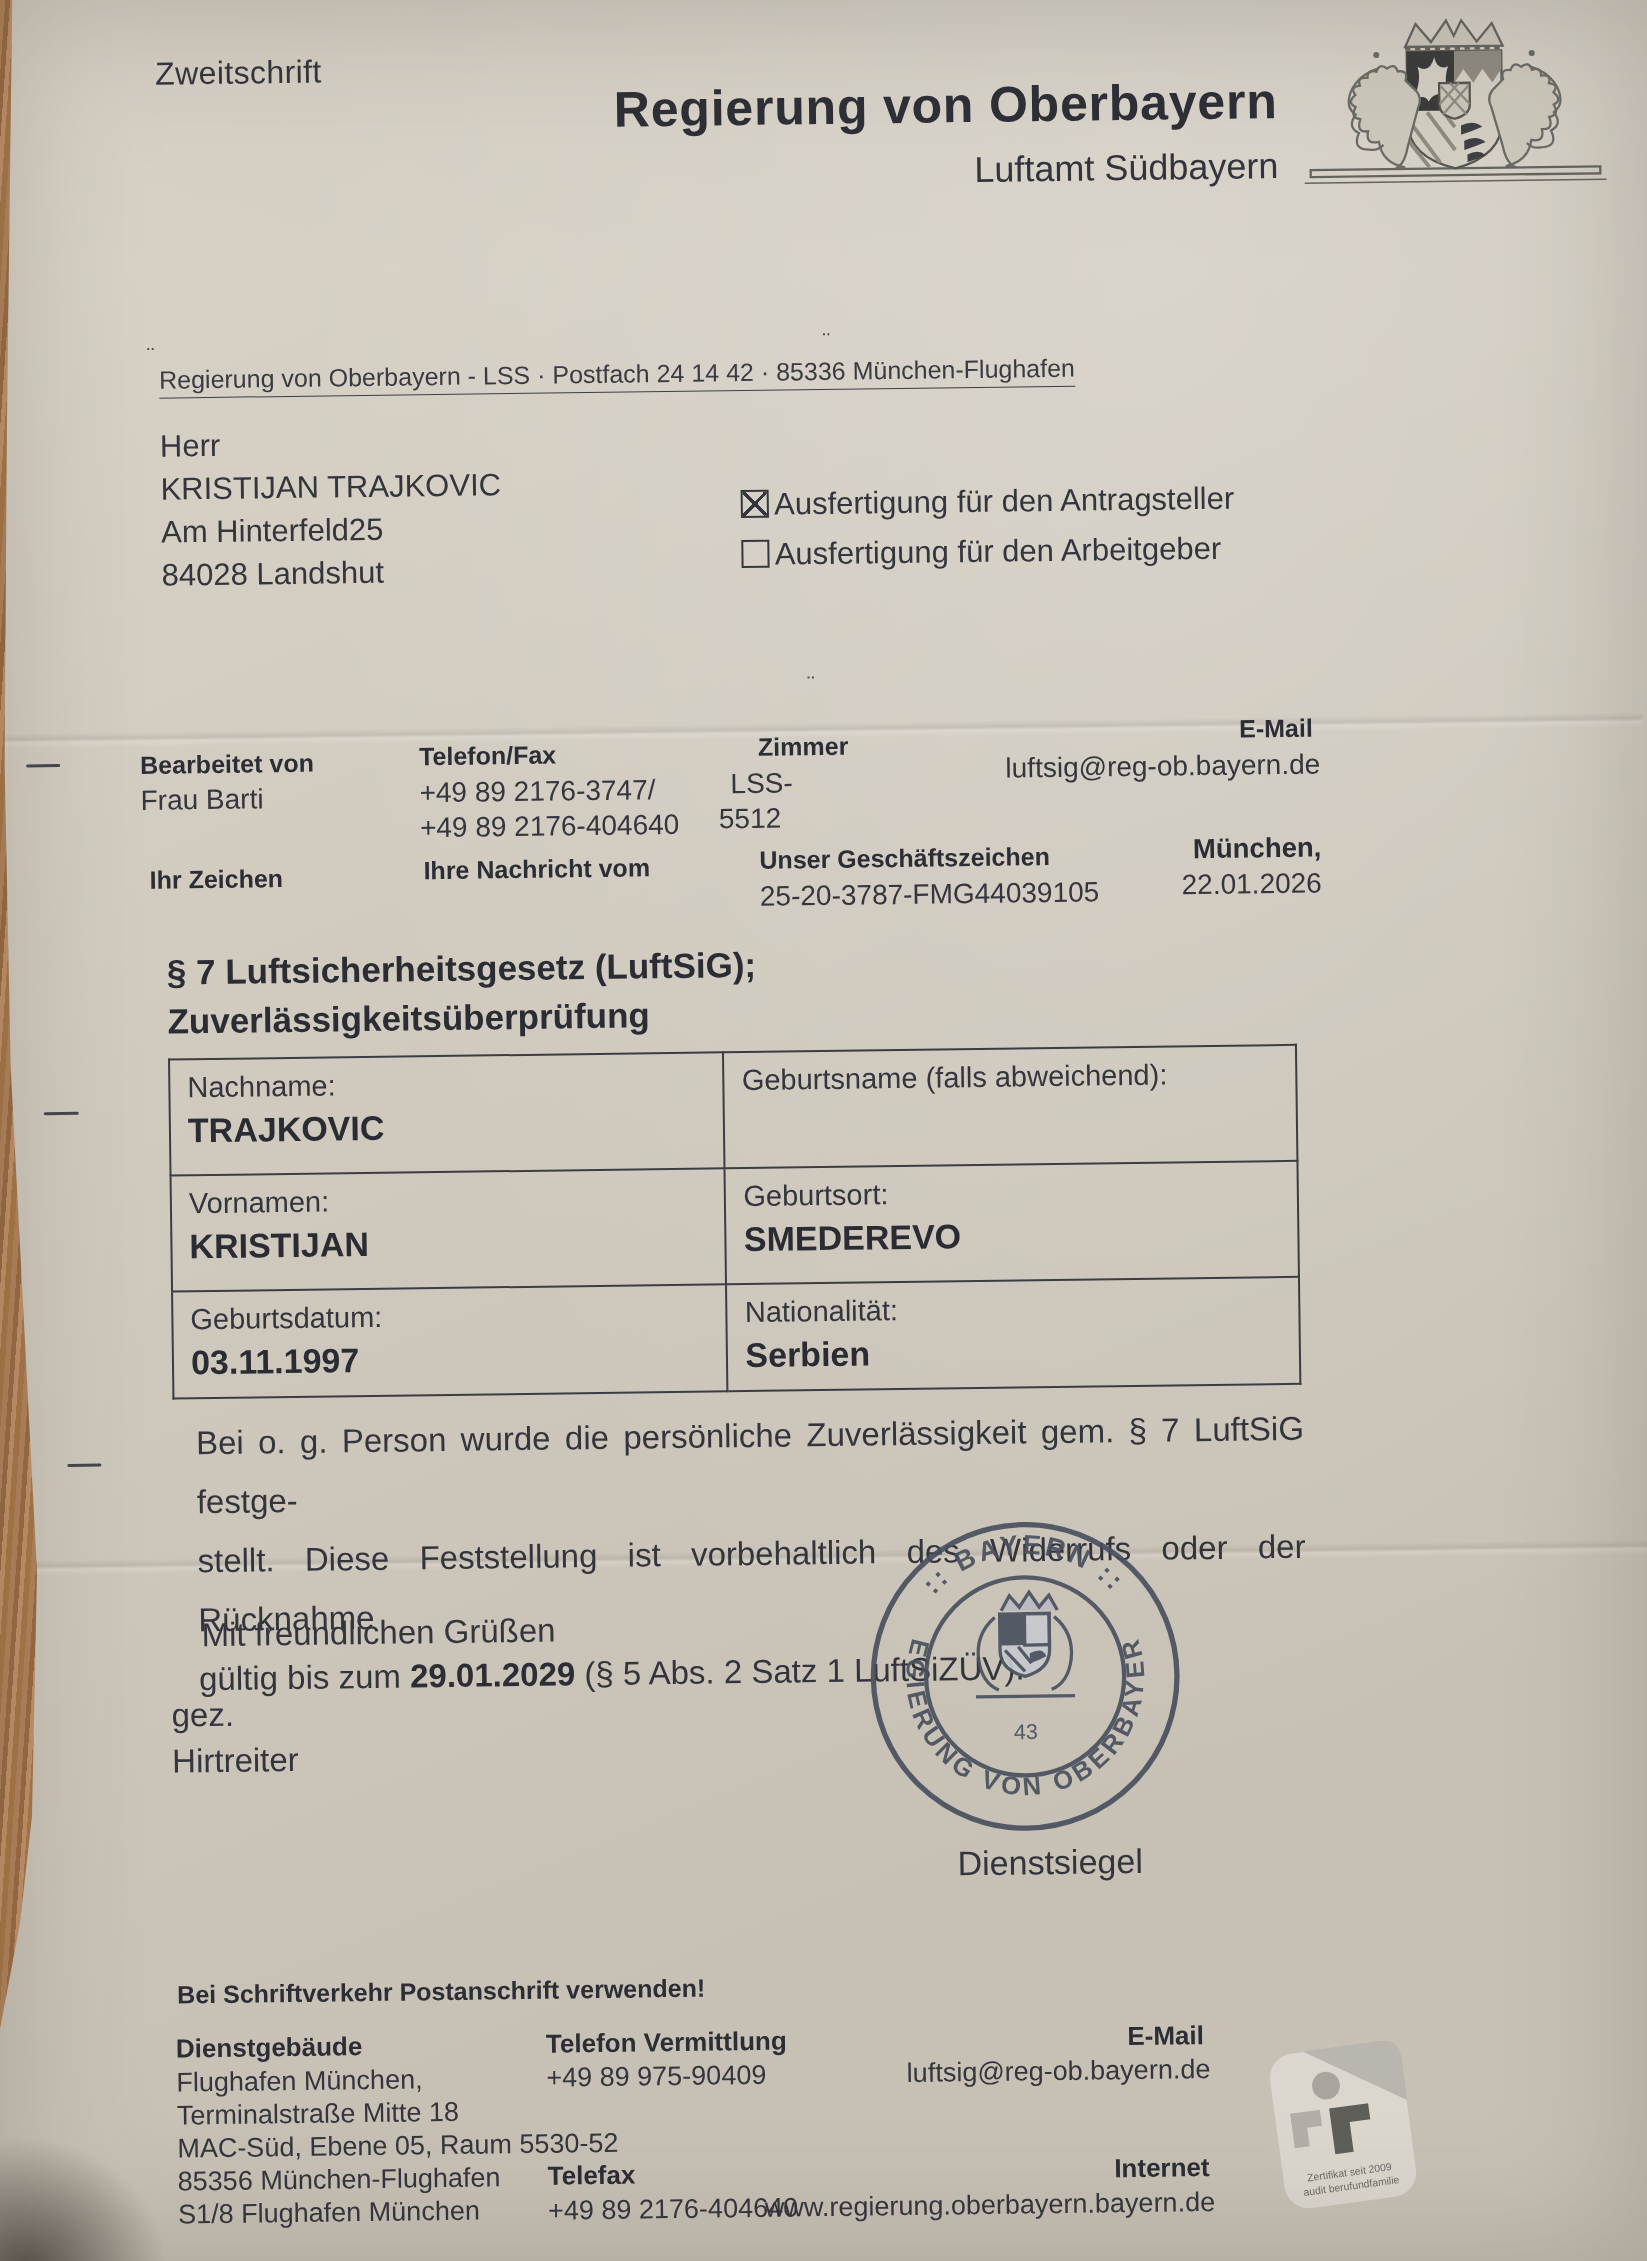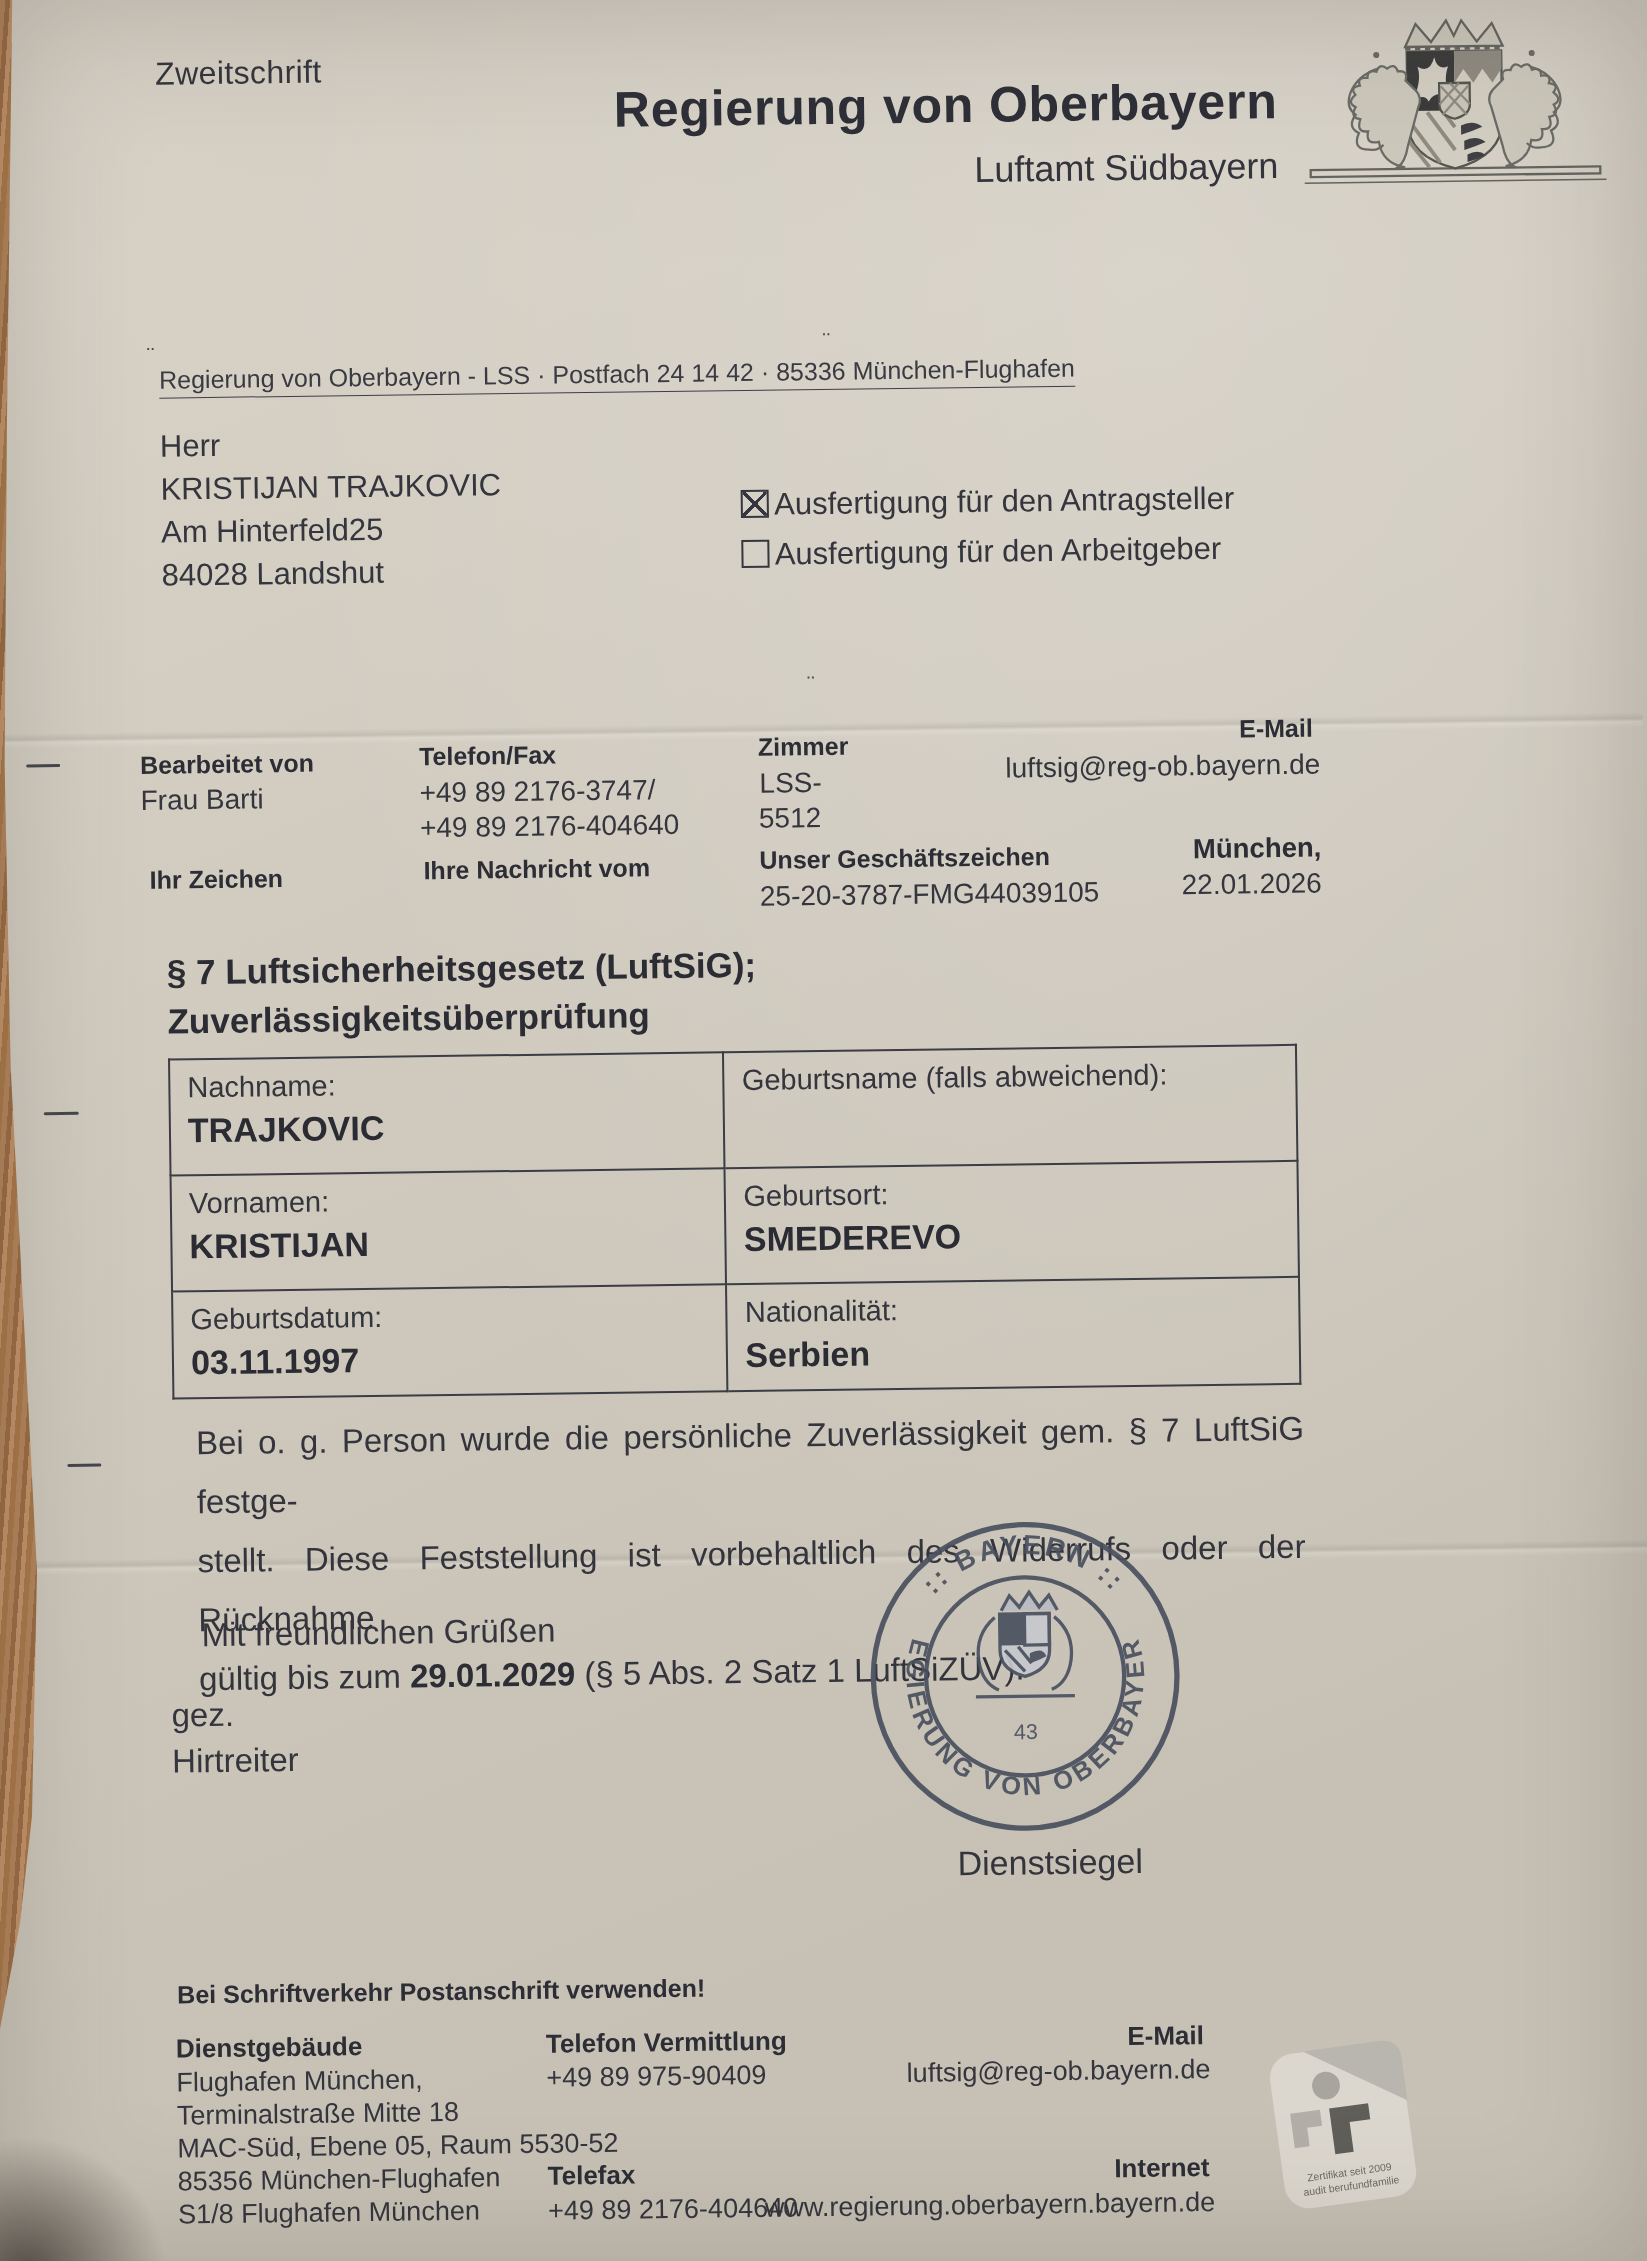--- a/index.html
+++ b/index.html
@@ -150,22 +150,22 @@
     </div>
 
     <div class="abs lab" style="left:145px;top:742px;">Bearbeitet von</div>
     <div class="abs val" style="left:145px;top:775px;">Frau Barti</div>
 
     <div class="abs lab" style="left:424px;top:737px;">Telefon/Fax</div>
     <div class="abs val" style="left:424px;top:771px;">+49 89 2176-3747/</div>
     <div class="abs val" style="left:424px;top:806px;">+49 89 2176-404640</div>
 
     <div class="abs lab" style="left:763px;top:732px;">Zimmer</div>
-    <div class="abs val" style="left:764px;top:766px;">LSS-</div>
-    <div class="abs val" style="left:763px;top:801px;">5512</div>
+    <div class="abs val" style="left:735px;top:766px;">LSS-</div>
+    <div class="abs val" style="left:723px;top:801px;">5512</div>
 
     <div class="abs lab" style="right:330px;top:720px;">E-Mail</div>
     <div class="abs val" style="right:323px;top:754px;">luftsig@reg-ob.bayern.de</div>
 
     <div class="abs lab" style="left:153px;top:857px;">Ihr Zeichen</div>
     <div class="abs lab" style="left:427px;top:851px;">Ihre Nachricht vom</div>
     <div class="abs lab" style="left:763px;top:845px;">Unser Geschäftszeichen</div>
     <div class="abs val" style="left:763px;top:879px;">25-20-3787-FMG44039105</div>
     <div class="abs lab" style="right:323px;top:838px;font-size:27.5px;">München,</div>
     <div class="abs val" style="right:323px;top:873px;">22.01.2026</div>

